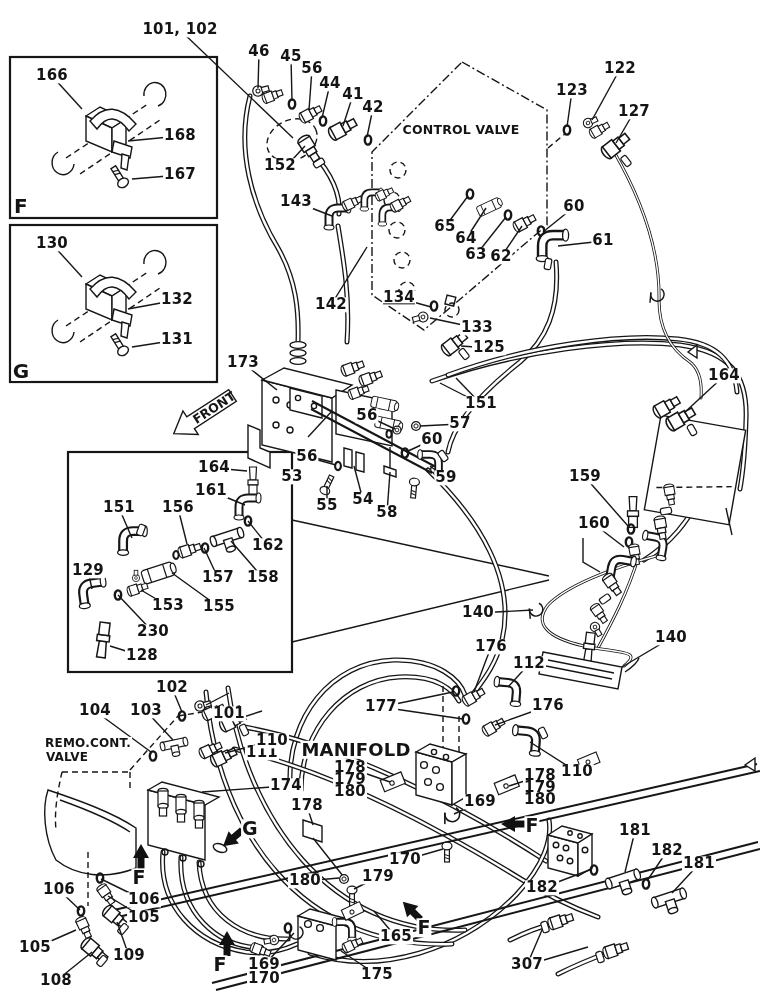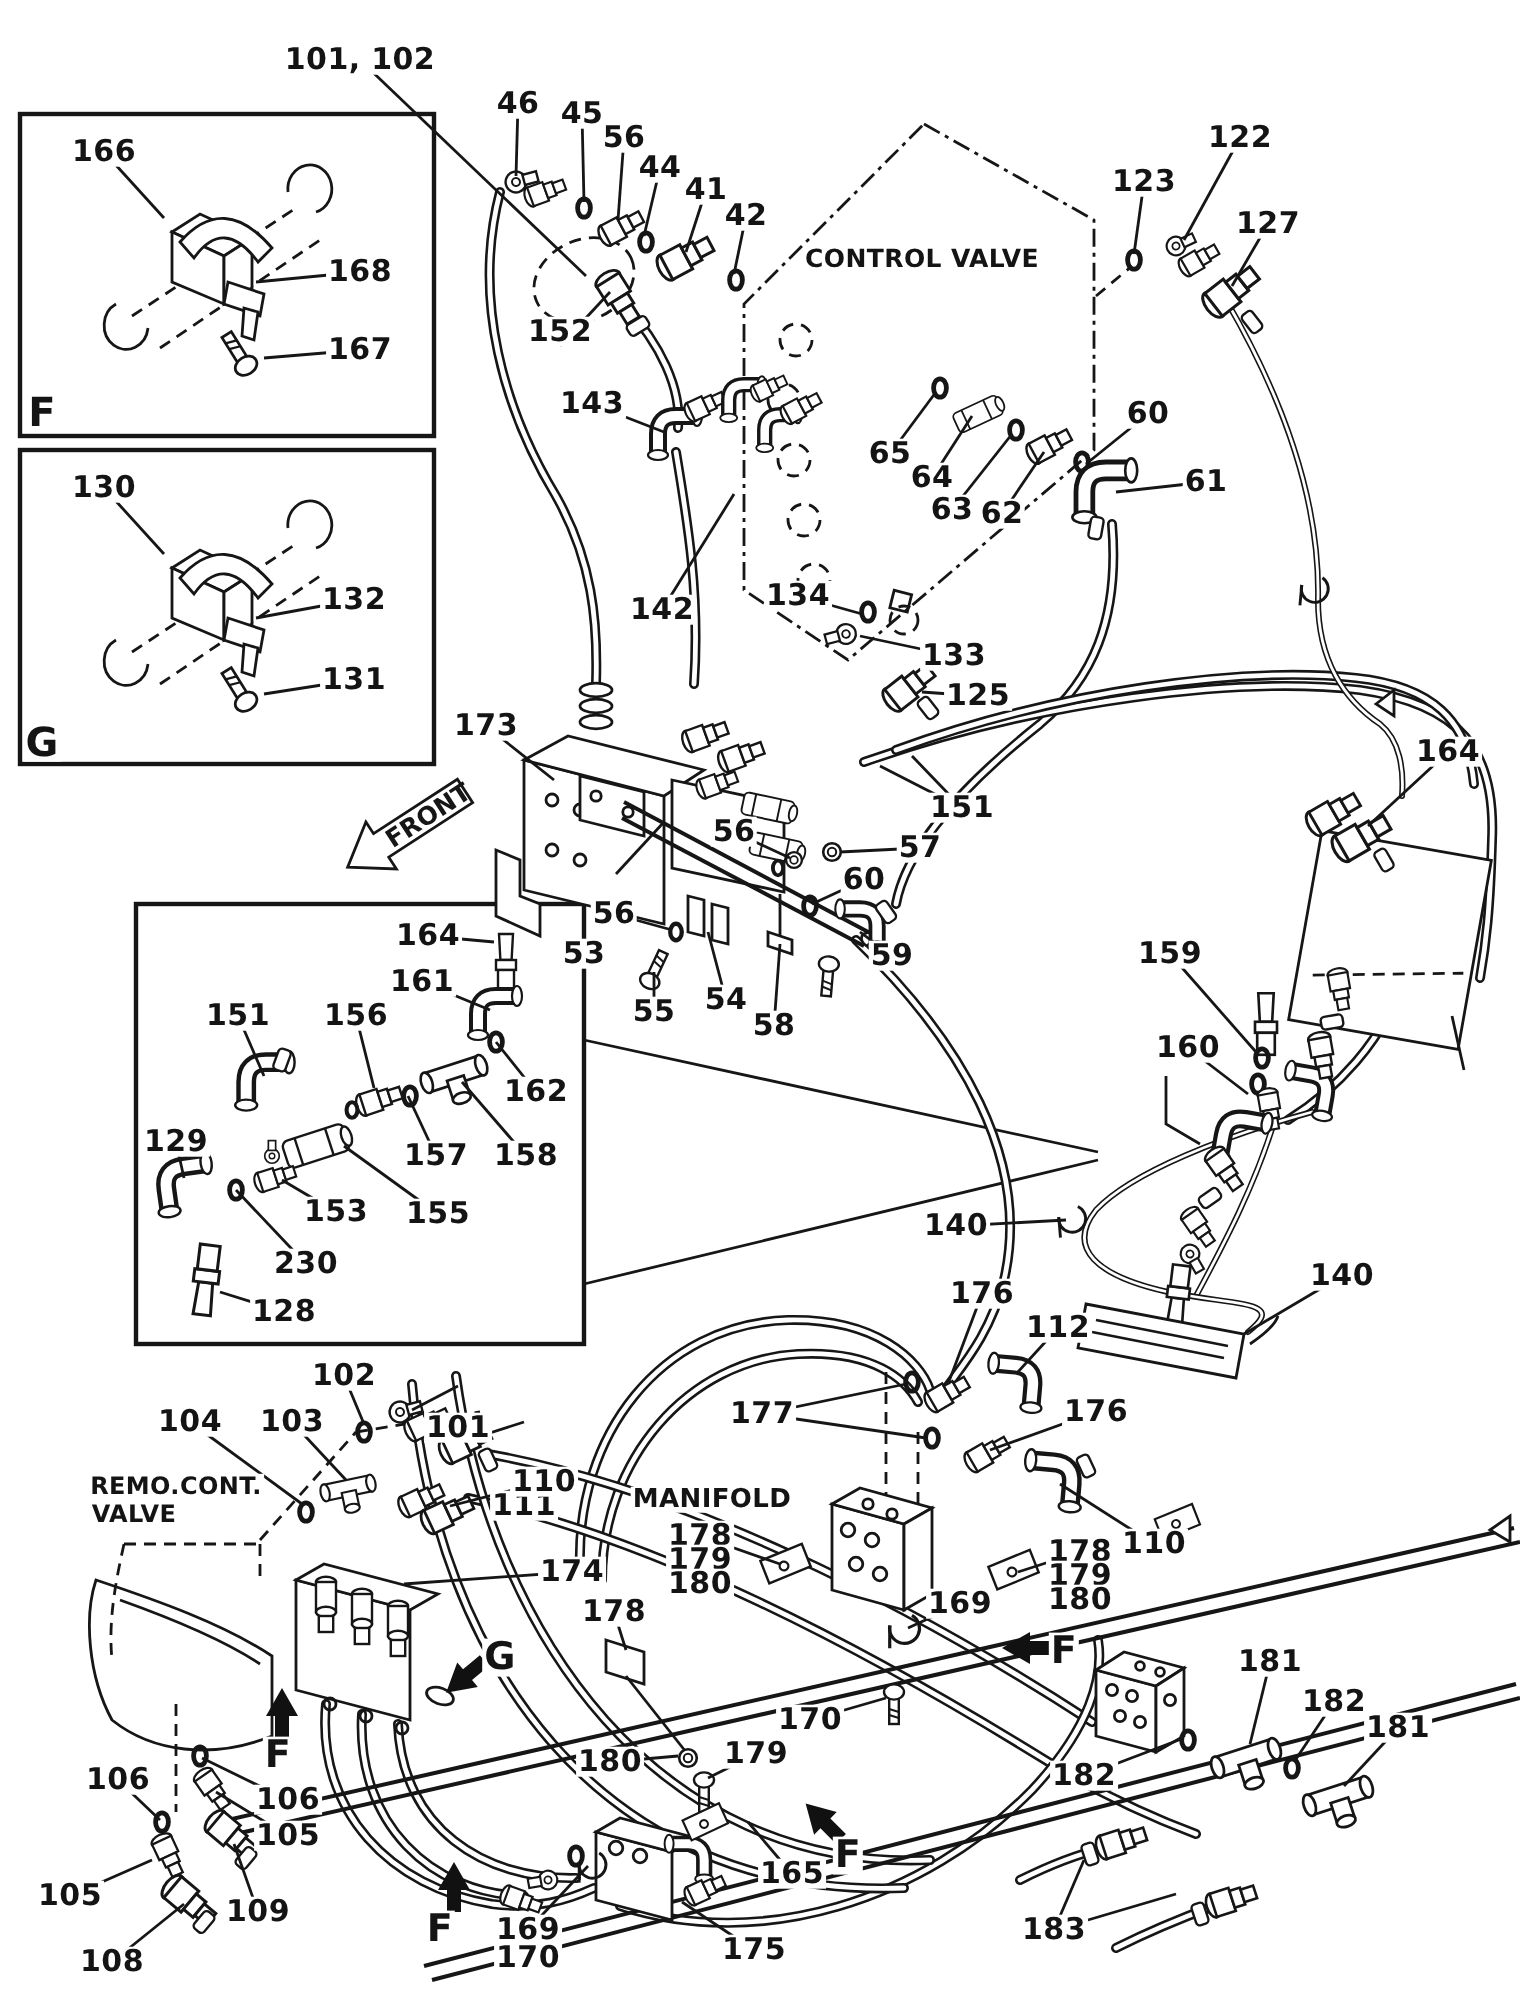--- a/index.html
+++ b/index.html
@@ -565,21 +565,21 @@
       <span class="callout" style="left: 461px; top: 130px; font-size: 12.5px;">CONTROL VALVE</span>
       <span class="callout" style="left: 280px; top: 166px;">152</span>
       <span class="callout" style="left: 296px; top: 202px;">143</span>
       <span class="callout" style="left: 445px; top: 227px;">65</span>
       <span class="callout" style="left: 466px; top: 239px;">64</span>
       <span class="callout" style="left: 476px; top: 255px;">63</span>
       <span class="callout" style="left: 501px; top: 257px;">62</span>
       <span class="callout" style="left: 574px; top: 207px;">60</span>
       <span class="callout" style="left: 603px; top: 241px;">61</span>
       <span class="callout" style="left: 331px; top: 305px;">142</span>
-      <span class="callout" style="left: 399px; top: 298px;">134</span>
+      <span class="callout" style="left: 399px; top: 298px; text-decoration: underline;">134</span>
       <span class="callout" style="left: 477px; top: 328px;">133</span>
       <span class="callout" style="left: 489px; top: 348px;">125</span>
       <span class="callout" style="left: 243px; top: 363px;">173</span>
       <span class="callout" style="left: 481px; top: 404px;">151</span>
       <span class="callout" style="left: 292px; top: 437px; margin-top: 40px;">53</span>
       <span class="callout" style="left: 367px; top: 416px;">56</span>
       <span class="callout" style="left: 460px; top: 424px;">57</span>
       <span class="callout" style="left: 432px; top: 440px;">60</span>
       <span class="callout" style="left: 307px; top: 457px;">56</span>
       <span class="callout" style="left: 327px; top: 506px;">55</span>
@@ -605,21 +605,21 @@
       <span class="callout" style="left: 142px; top: 656px;">128</span>
       <span class="callout" style="left: 172px; top: 688px;">102</span>
       <span class="callout" style="left: 229px; top: 714px;">101</span>
       <span class="callout" style="left: 95px; top: 711px;">104</span>
       <span class="callout" style="left: 146px; top: 711px;">103</span>
       <span class="callout" style="left: 262px; top: 711px; margin-top: 42px;">111</span>
       <span class="callout" style="left: 272px; top: 741px;">110</span>
       <span class="callout" style="left: 88px; top: 743px; font-size: 12px;">REMO.CONT.</span>
       <span class="callout" style="left: 67px; top: 757px; font-size: 12px;">VALVE</span>
       <span class="callout" style="left: 286px; top: 786px;">174</span>
-      <span class="callout" style="left: 356px; top: 750px; font-size: 13px;">MANIFOLD</span>
+      <span class="callout" style="left: 356px; top: 750px; font-size: 18px;">MANIFOLD</span>
       <span class="callout" style="left: 381px; top: 707px;">177</span>
       <span class="callout" style="left: 491px; top: 647px;">176</span>
       <span class="callout" style="left: 529px; top: 664px;">112</span>
       <span class="callout" style="left: 548px; top: 706px;">176</span>
       <span class="callout" style="left: 577px; top: 772px;">110</span>
       <span class="callout" style="left: 350px; top: 768px;">178</span>
       <span class="callout" style="left: 350px; top: 780px;">179</span>
       <span class="callout" style="left: 350px; top: 792px;">180</span>
       <span class="callout" style="left: 540px; top: 776px;">178</span>
       <span class="callout" style="left: 540px; top: 788px;">179</span>
@@ -636,21 +636,21 @@
       <span class="callout" style="left: 59px; top: 890px;">106</span>
       <span class="callout" style="left: 144px; top: 900px;">106</span>
       <span class="callout" style="left: 144px; top: 918px;">105</span>
       <span class="callout" style="left: 35px; top: 948px;">105</span>
       <span class="callout" style="left: 129px; top: 956px;">109</span>
       <span class="callout" style="left: 56px; top: 981px;">108</span>
       <span class="callout" style="left: 635px; top: 831px;">181</span>
       <span class="callout" style="left: 667px; top: 851px;">182</span>
       <span class="callout" style="left: 699px; top: 864px;">181</span>
       <span class="callout" style="left: 542px; top: 888px;">182</span>
-      <span class="callout" style="left: 527px; top: 965px;">183</span>
+      <span class="callout" style="left: 527px; top: 965px;">307</span>
       <span class="callout" style="left: 52px; top: 76px;">166</span>
       <span class="callout" style="left: 180px; top: 136px;">168</span>
       <span class="callout" style="left: 180px; top: 175px;">167</span>
       <span class="callout" style="left: 21px; top: 206px; font-size: 20px;">F</span>
       <span class="callout" style="left: 52px; top: 244px;">130</span>
       <span class="callout" style="left: 177px; top: 300px;">132</span>
       <span class="callout" style="left: 177px; top: 340px;">131</span>
       <span class="callout" style="left: 21px; top: 371px; font-size: 20px;">G</span>
       <span class="callout big" style="left: 139px; top: 878px;">F</span>
       <span class="callout big" style="left: 220px; top: 965px;">F</span>

